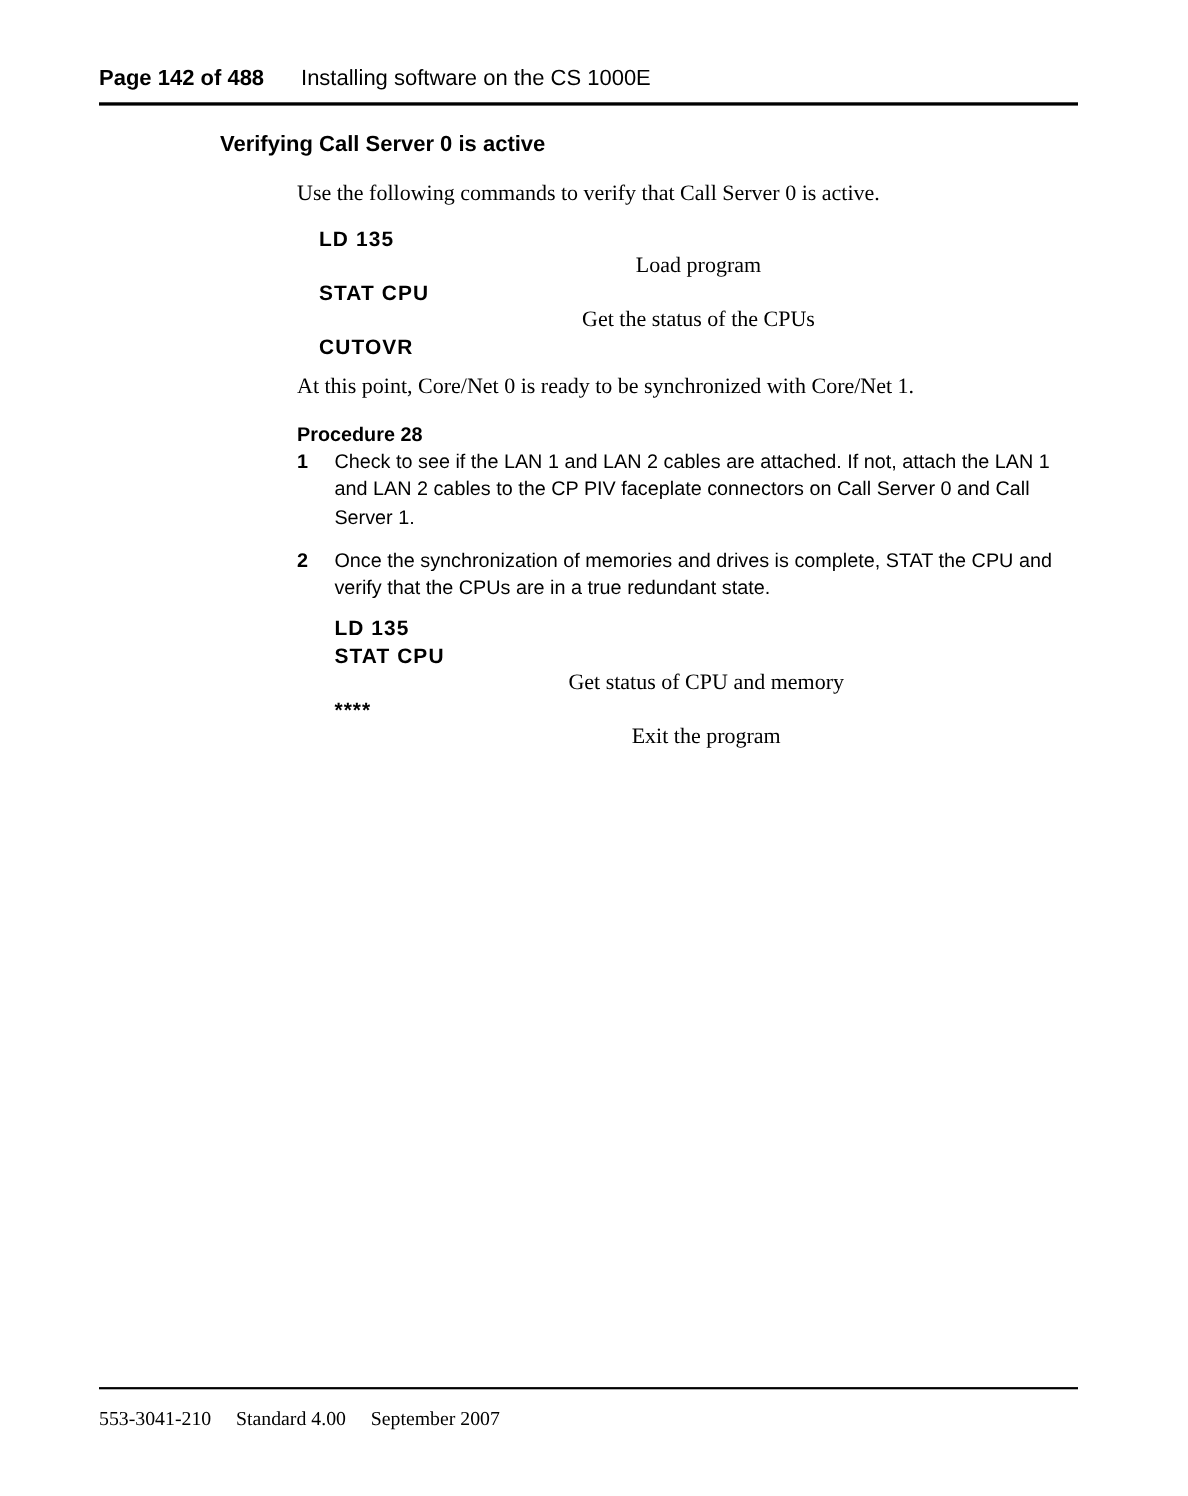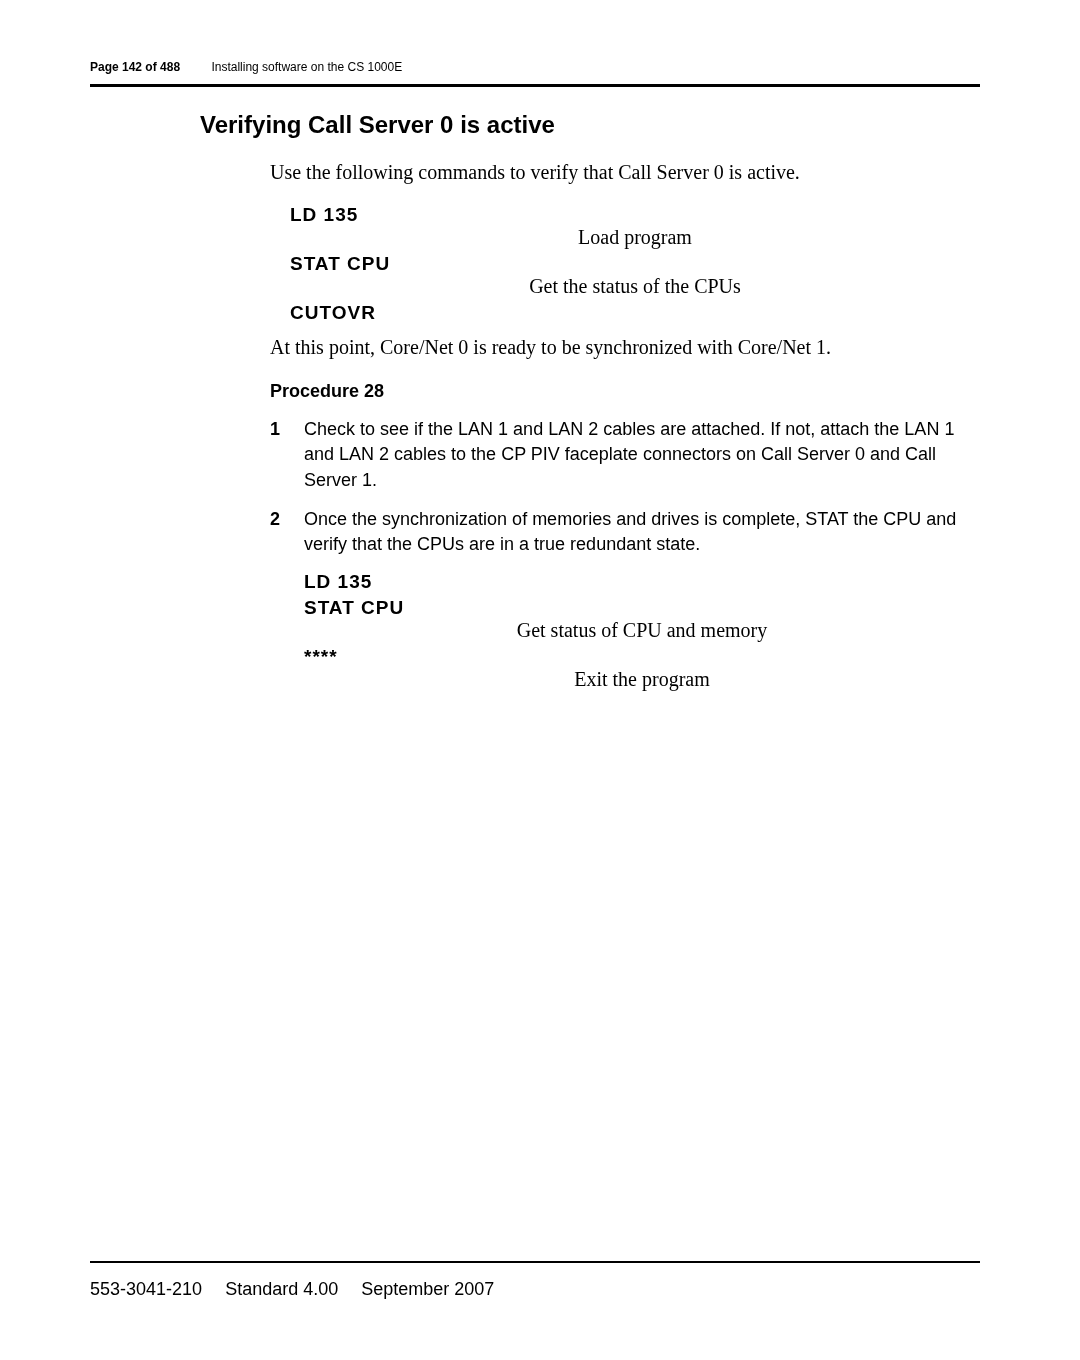--- a/index.html
+++ b/index.html
@@ -8,34 +8,34 @@
     font-family: "Times New Roman", Times, serif;
     background: #fff;
     color: #000;
     position: relative;
   }
   .page {
     padding: 60px 100px 0 90px;
   }
   .header-row {
     font-family: Arial, Helvetica, sans-serif;
-    font-size: 12px;
+    font-size: 20px;
     margin-bottom: 10px;
   }
   .header-row .pg { font-weight: bold; }
   .header-row .sec { margin-left: 28px; }
   .thick-rule {
     border: none;
     border-top: 3px solid #000;
     margin-bottom: 24px;
   }
   .h2 {
     font-family: Arial, Helvetica, sans-serif;
     font-weight: bold;
-    font-size: 24px;
+    font-size: 20px;
     margin-left: 110px;
     margin-bottom: 20px;
   }
   .h2.redundant { margin-top: 42px; }
   .body {
     font-size: 20px;
     margin-left: 180px;
     line-height: 1.35;
   }
   .para { margin-bottom: 18px; }
@@ -51,21 +51,20 @@
     font-weight: bold;
     letter-spacing: 1px;
   }
   .cmd-cell2 { font-size: 20px; text-align: center; }
   .proc-head {
     font-family: Arial, Helvetica, sans-serif;
     font-weight: bold;
     font-size: 18px;
     margin-left: 180px;
     line-height: 1.35;
-    margin-bottom: 14px;
   }
   .step {
     display: flex;
     margin-left: 180px;
     font-family: Arial, Helvetica, sans-serif;
     font-size: 18px;
     line-height: 1.4;
     margin-bottom: 14px;
   }
   .step-num {
@@ -83,21 +82,21 @@
     left: 90px;
     right: 100px;
     bottom: 60px;
   }
   .thin-rule {
     border: none;
     border-top: 2px solid #000;
     margin-bottom: 16px;
   }
   .footer-text {
-    font-family: Liberation Sans, sans-serif;
+    font-family: Liberation Serif, serif;
     font-size: 18px;
   }
   .footer-text span + span { margin-left: 18px; }
 </style>
 </head>
 <body>
 
 <div class="page">
   <div class="header-row">
     <span class="pg">Page 142 of 488</span>

